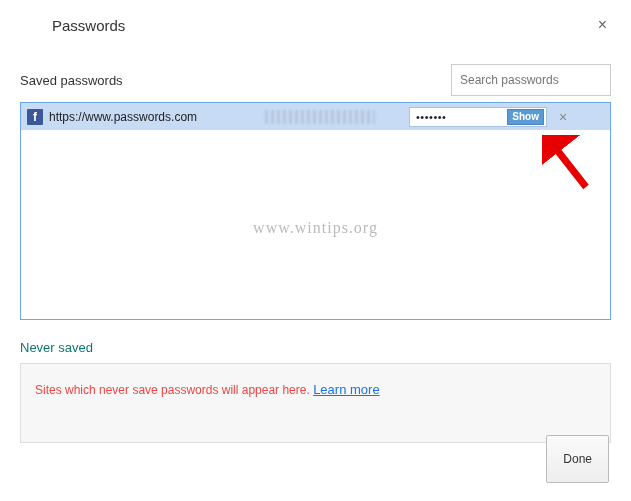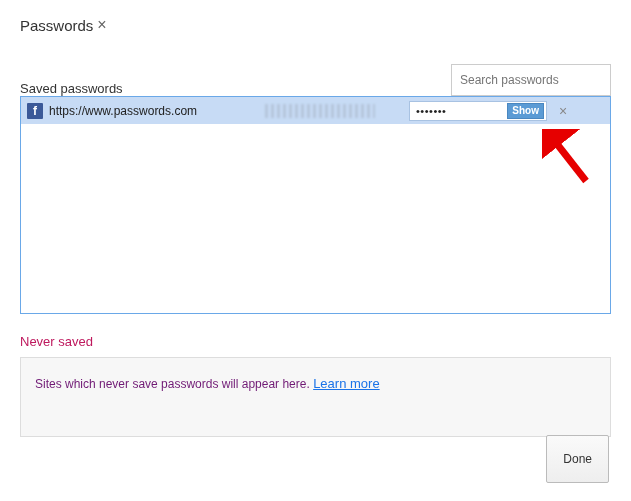--- a/index.html
+++ b/index.html
@@ -8,39 +8,41 @@
       font-size: 13px;
       color: #333;
       background: #fff;
       width: 631px;
       height: 501px;
       position: relative;
       padding: 14px 20px;
     }
     .header {
       display: flex;
-      justify-content: flex-start;
+      justify-content: space-between;
       align-items: center;
       margin-bottom: 28px;
+      margin-left: 32px;
     }
     .title {
       font-size: 15px;
       font-weight: 400;
       color: #333;
     }
     .close-x {
       font-size: 16px;
       color: #666;
       cursor: pointer;
       padding: 2px 4px;
     }
     .section-row {
       display: flex;
       justify-content: space-between;
-      align-items: flex-end;
+      align-items: center;
+      margin-bottom: 6px;
     }
     .section-label {
       font-size: 13px;
       color: #333;
     }
     .search-input {
       width: 160px;
       height: 32px;
       border: 1px solid #ccc;
       padding: 2px 8px;
@@ -135,32 +137,32 @@
       user-select: none;
     }
     .arrow {
       position: absolute;
       right: 18px;
       top: 32px;
       pointer-events: none;
     }
     .never-label {
       font-size: 13px;
-      color: #be185d;
+      color: #0f766e;
       margin-bottom: 8px;
     }
     .never-panel {
       border: 1px solid #ddd;
       background: #f7f7f7;
       padding: 18px 14px;
       height: 80px;
     }
     .never-text {
       font-size: 12px;
-      color: #701a75;
+      color: #ef4444;
     }
     .learn-link {
       color: #1a73e8;
       text-decoration: underline;
       cursor: pointer;
       text-align: center;
     }
     .footer {
       position: absolute;
       bottom: 18px;
@@ -193,20 +195,21 @@
   <div class="row-selected">
     <div class="fb-icon">f</div>
     <div class="site-url">https://www.passwords.com</div>
     <div class="username-blur"></div>
     <div class="pw-field">
       <span class="pw-dots">•••••••</span>
       <button class="show-btn">Show</button>
     </div>
     <div class="row-x">×</div>
   </div>
+  <div class="watermark">www.wintips.org</div>
   <svg class="arrow" width="50" height="58" viewBox="0 0 50 58">
     <defs>
       <marker id="ah" markerWidth="8" markerHeight="8" refX="2" refY="4" orient="auto">
         <polygon points="0,0 8,4 0,8" fill="#e60000"></polygon>
       </marker>
     </defs>
     <line x1="44" y1="52" x2="8" y2="6" stroke="#e60000" stroke-width="7" marker-end="url(#ah)"></line>
   </svg>
 </div>
 

